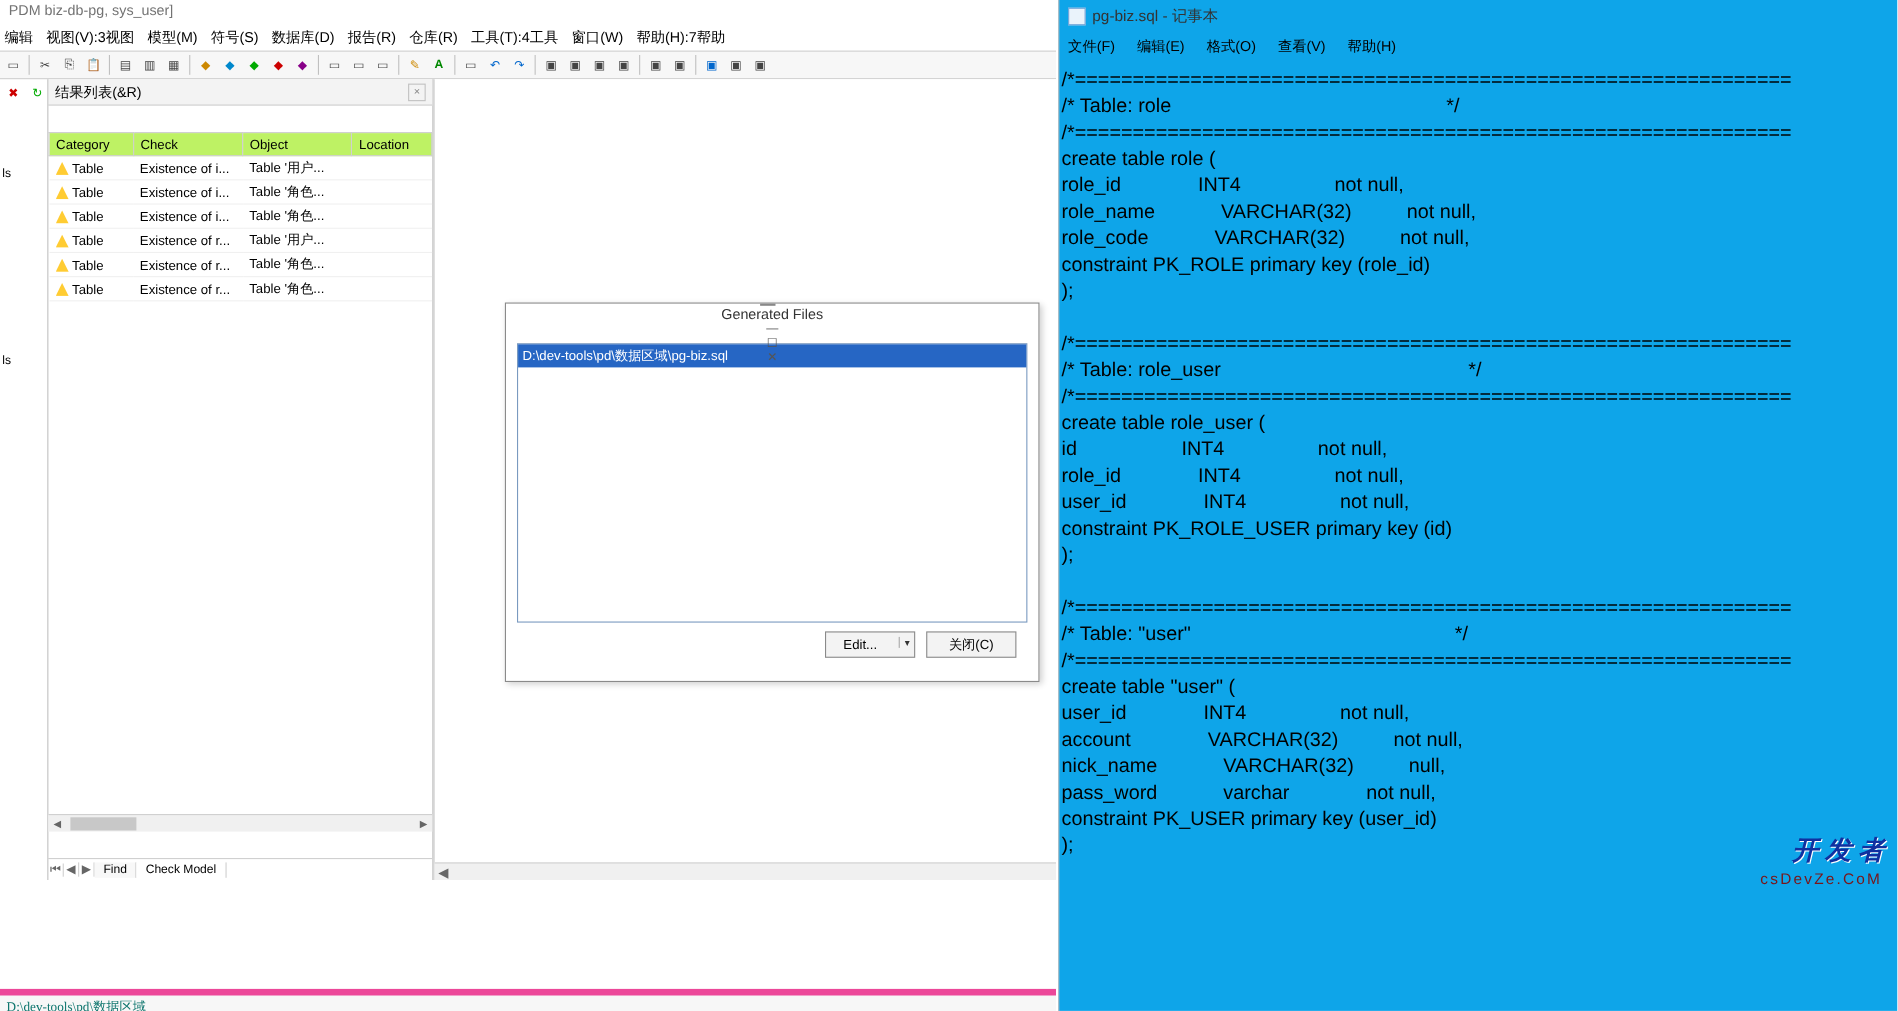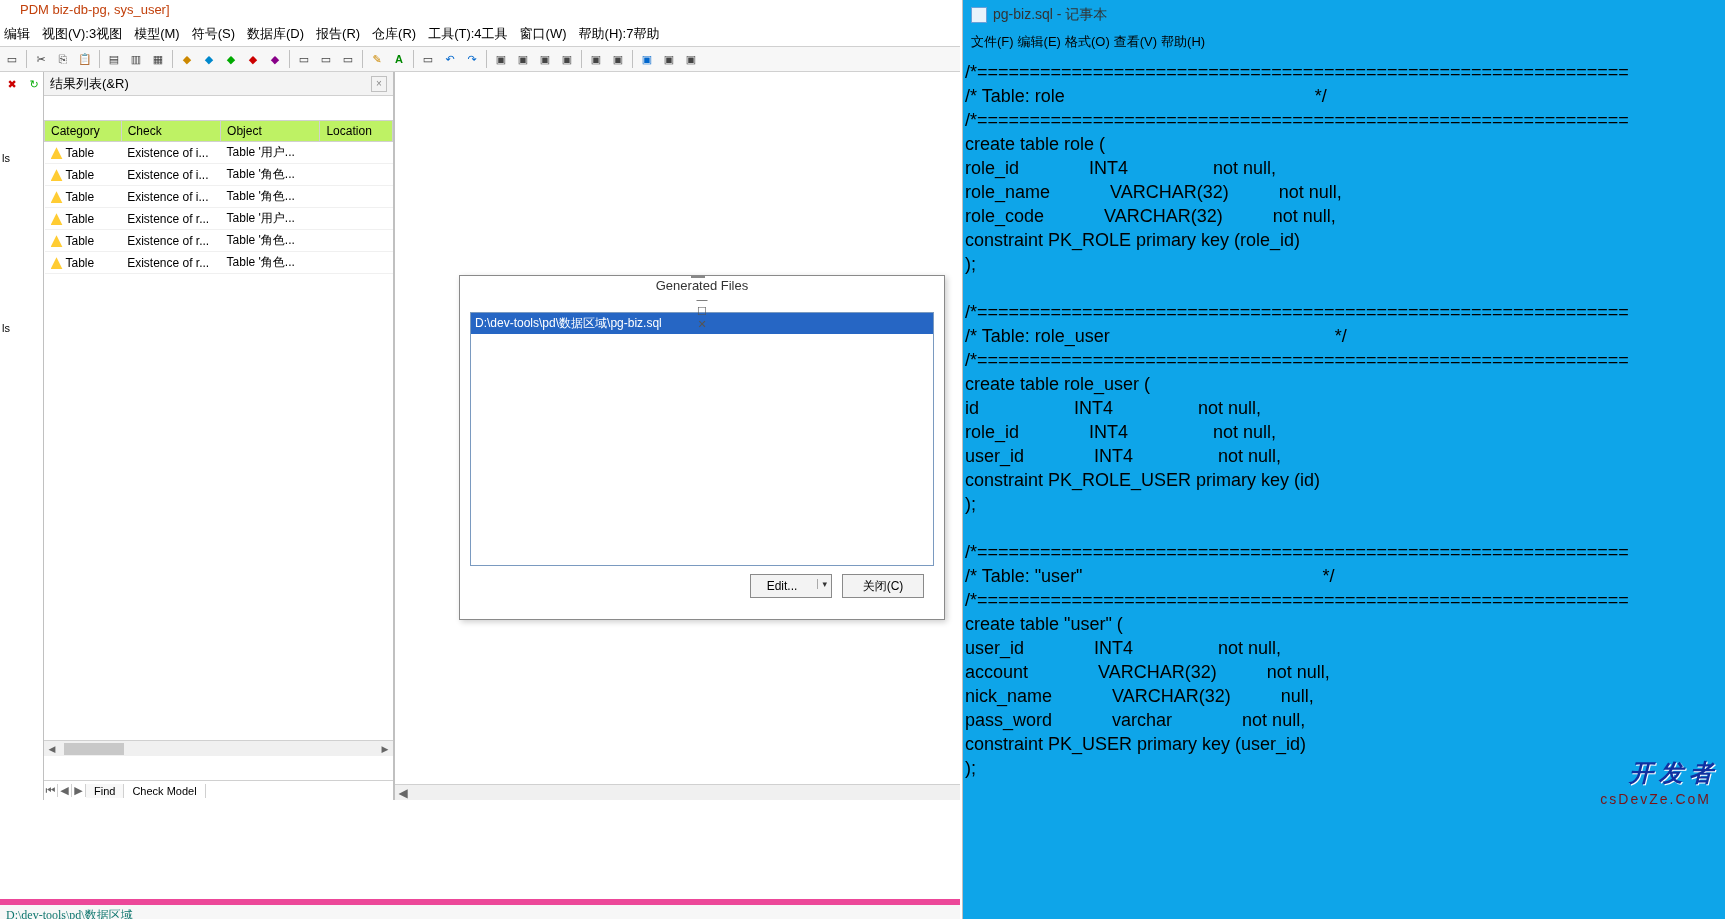--- a/index.html
+++ b/index.html
@@ -1,20 +1,20 @@
 <!DOCTYPE html>
 <html><head>
 <meta charset="utf-8">
 <style>
 * { box-sizing: border-box; margin: 0; padding: 0; }
 body { font-family: "Microsoft YaHei", "Segoe UI", sans-serif; font-size: 12px; background: #fff; width: 1725px; height: 919px; overflow: hidden; position: relative; color: #000; }
 
 
 .left-app { position: absolute; left: 0; top: 0; width: 960px; height: 800px; }
-.title-area { height: 22px; padding: 2px 20px; color: #c2410c; font-size: 13px; }
+.title-area { height: 22px; padding: 2px 8px; color: #737373; font-size: 13px; }
 .menu-bar { height: 24px; display: flex; align-items: center; gap: 12px; padding: 2px 4px; font-size: 13px; }
 .menu-bar span { cursor: default; }
 .toolbar-row { height: 26px; display: flex; align-items: center; gap: 2px; padding: 1px 2px; border-top: 1px solid #d0d0d0; border-bottom: 1px solid #d0d0d0; background: #f7f7f7; }
 .tb-btn { width: 20px; height: 20px; border: 1px solid transparent; display: inline-flex; align-items: center; justify-content: center; font-size: 11px; color: #444; }
 .tb-sep { width: 1px; height: 18px; background: #c0c0c0; margin: 0 2px; }
 
 .left-panels { display: flex; height: calc(100% - 72px); }
 .vstrip { width: 44px; border-right: 1px solid #c0c0c0; position: relative; }
 .vstrip .ls-lbl { position: absolute; left: 2px; font-size: 11px; }
 .vstrip .ls-1 { top: 80px; }
@@ -58,21 +58,21 @@
 .dlg-list .item.sel { background: #2666c4; color: #fff; }
 .dlg-buttons { display:flex; justify-content:flex-end; gap:10px; padding: 8px 10px 0 10px;}
 .dlg-buttons button { height:24px; min-width:82px; border:1px solid #8a8a8a; background:#f3f3f3; font-size:12px; cursor:pointer; }
 .dlg-buttons .split { position:relative; padding-right:18px; text-align:center;}
 .dlg-buttons .split::after { content:"▾"; position:absolute; right:4px; top:4px; font-size:9px; color:#333; border-left:1px solid #aaa; padding-left:4px;}
 
 
 .notepad { position:absolute; left:962px; top:0; width:763px; height:919px; background:#0ea5e9; border-left:1px solid #c0c0c0;}
 .np-title { height:30px; display:flex; align-items:center; padding:4px 8px; font-size:14px; color:#333;}
 .np-title .np-ico { width:16px; height:16px; border:1px solid #6aa0d8; background:#eaf3fb; margin-right:6px;}
-.np-menu { height:24px; display:flex; align-items:center; gap:4px; padding:0 8px; font-size:13px;}
+.np-menu { height:24px; display:flex; align-items:center; gap:20px; padding:0 8px; font-size:13px;}
 .np-body { padding: 6px 2px; font-size: 18px; line-height: 24px; white-space: pre; font-family: "Microsoft YaHei", sans-serif; overflow:hidden;}
 
 .watermark { position:absolute; right:6px; bottom:130px; font-size:24px; font-weight:bold; color:#1030a0; font-style:italic; letter-spacing:6px; text-shadow:1px 1px 0 #fff;text-align:center;}
 .watermark2 { position:absolute; right:14px; bottom:112px; font-size:14px; color:#7a1518; letter-spacing:2px;}
 </style>
 </head>
 <body>
 
 <div class="left-app">
   <div class="title-area">PDM biz-db-pg, sys_user]</div>

